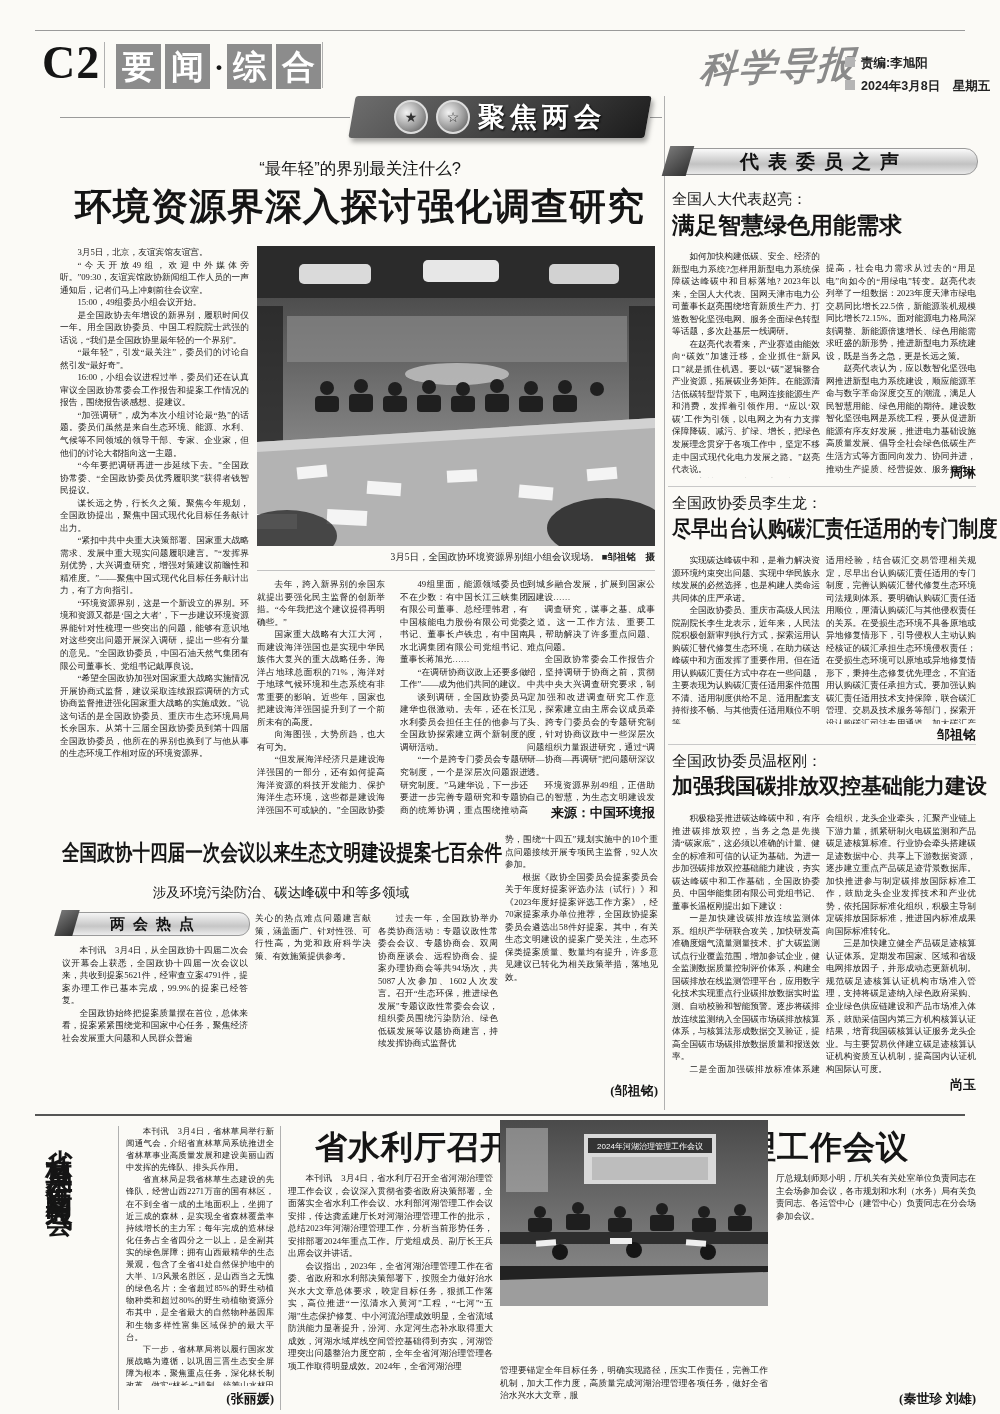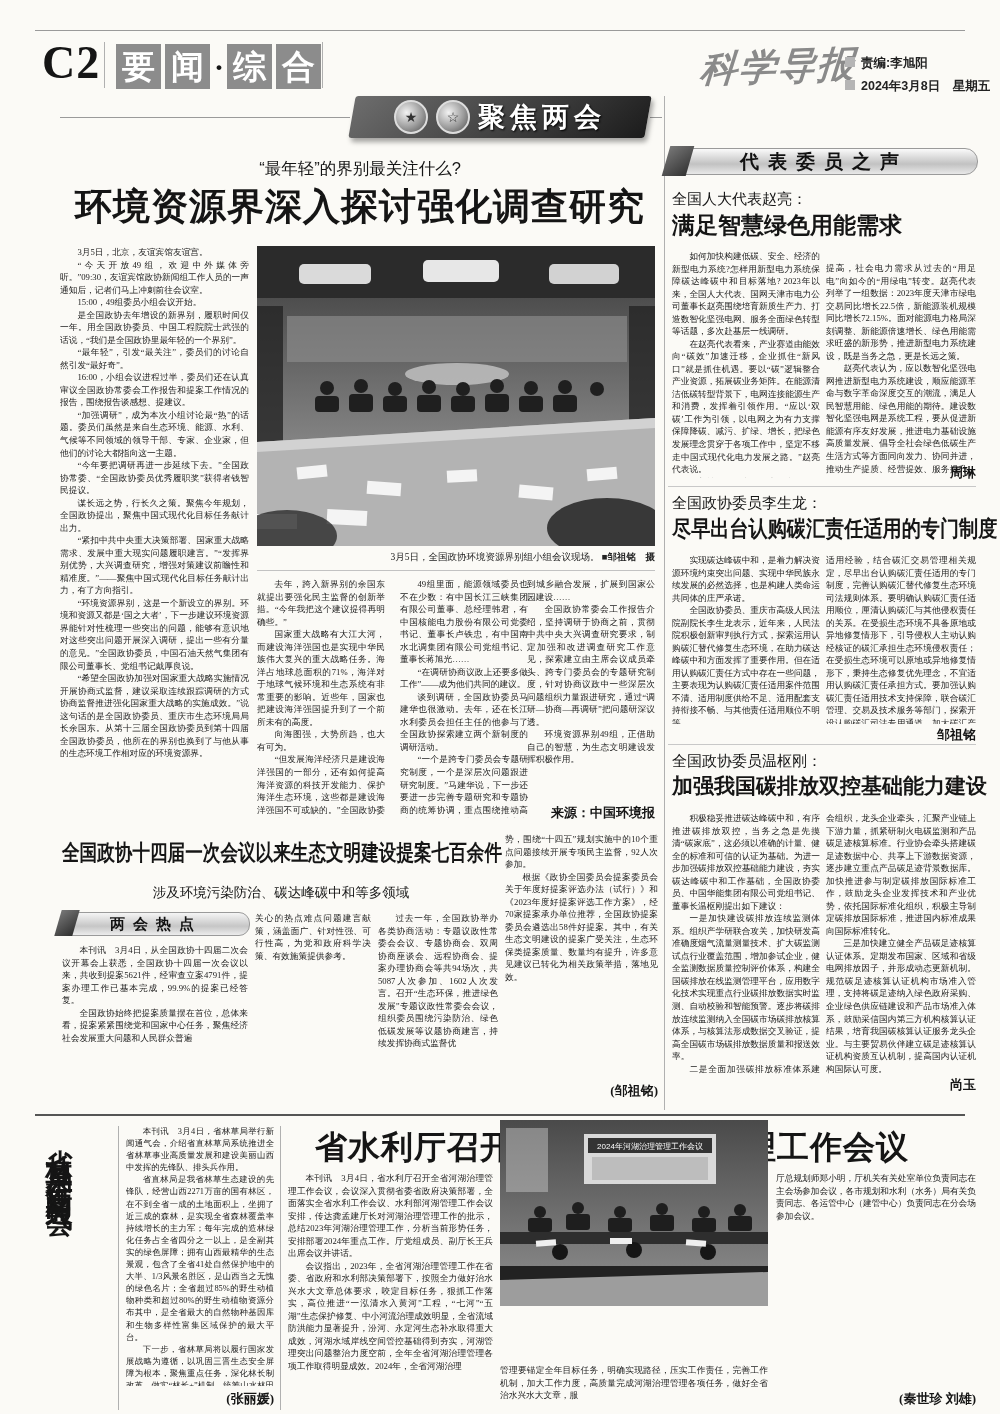--- a/index.html
+++ b/index.html
@@ -179,20 +179,21 @@
       <p>“但发展海洋经济只是建设海洋强国的一部分，还有如何提高海洋资源的科技开发能力、保护海洋生态环境，这些都是建设海洋强国不可或缺的。”全国政协委员、中国科学院海洋研究所研究员孙黎就此补充建议，“围绕海洋的环境安全、海洋资源保护与利用等问题，开展一次深度的调研活动，强烈建议把这方面的内容也纳入我们的座谈会。”</p>
     </div>
   <div class="tcol" style="left:392px;top:578px;width:128px;height:240px;margin-left:8px;">
       <p>49组里面，能源领域委员也不在少数：有中国长江三峡集团有限公司董事、总经理韩君，有中国核能电力股份有限公司党委书记、董事长卢铁忠，有中国南水北调集团有限公司党组书记、董事长蒋旭光……</p>
       <p>“在调研协商议政上还要多做工作”——成为他们共同的建议。</p>
       <p>谈到调研，全国政协委员马建华也很激动。去年，还在长江水利委员会担任主任的他参与了全国政协探索建立两个新制度的调研活动。</p>
       <p>“一个是跨专门委员会专题研究制度，一个是深层次问题跟进研究制度。”马建华说，下一步还要进一步完善专题研究和专题协商的统筹协调，重点围绕推动高质量发展、美丽中国、新质生产力这些重点问题开展深入全面的调查研究。</p>
     </div>
   <div class="tcol cont" style="left:527px;top:578px;width:128px;height:224px;">
       <p>到城乡融合发展，扩展到国家公园建设……</p>
+      <p>调查研究，谋事之基、成事之道。这一工作方法、重要工具，帮助解决了许多重点问题、难点问题。</p>
       <p>全国政协常委会工作报告介绍，坚持调研于协商之前，贯彻中共中央大兴调查研究要求，制定加强和改进调查研究工作意见，探索建立由主席会议成员牵头、跨专门委员会的专题研究制度，针对协商议政中一些深层次问题组织力量跟进研究，通过“调研—协商—再调研”把问题研深议透。</p>
       <p>环境资源界别49组，正借助自己的智慧，为生态文明建设发挥积极作用。</p>
     </div>
   <div class="byline source" style="left:527px;top:804px;width:128px;">来源：中国环境报</div>
 
   <div class="side-bar">
     <span class="side-bar-label">代表委员之声</span>
   </div>
   <div class="side-bar-block"></div>
 

